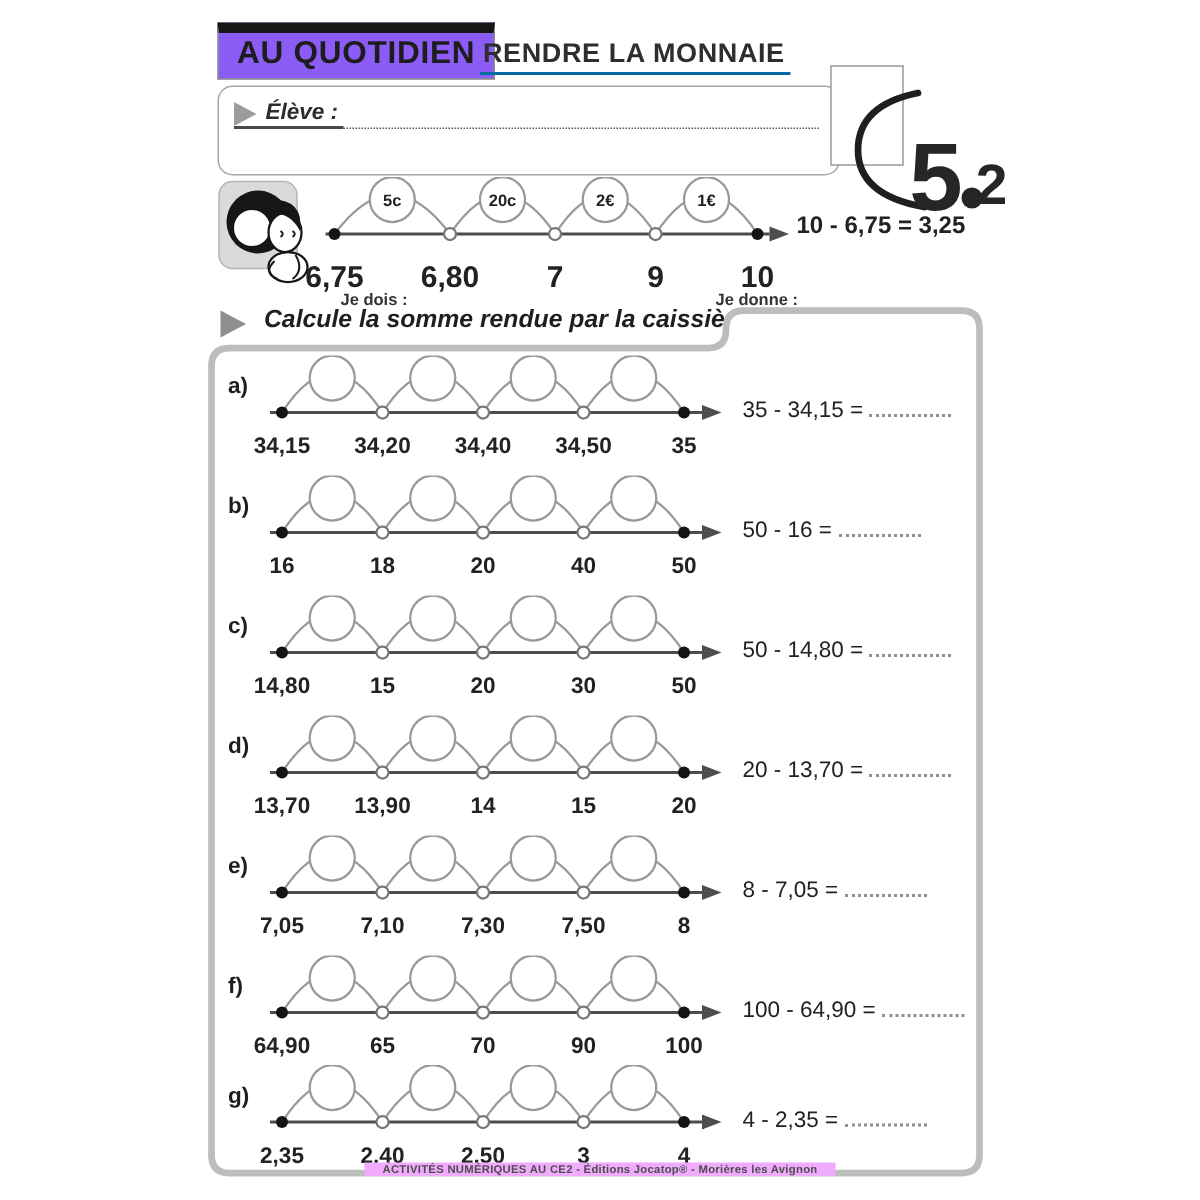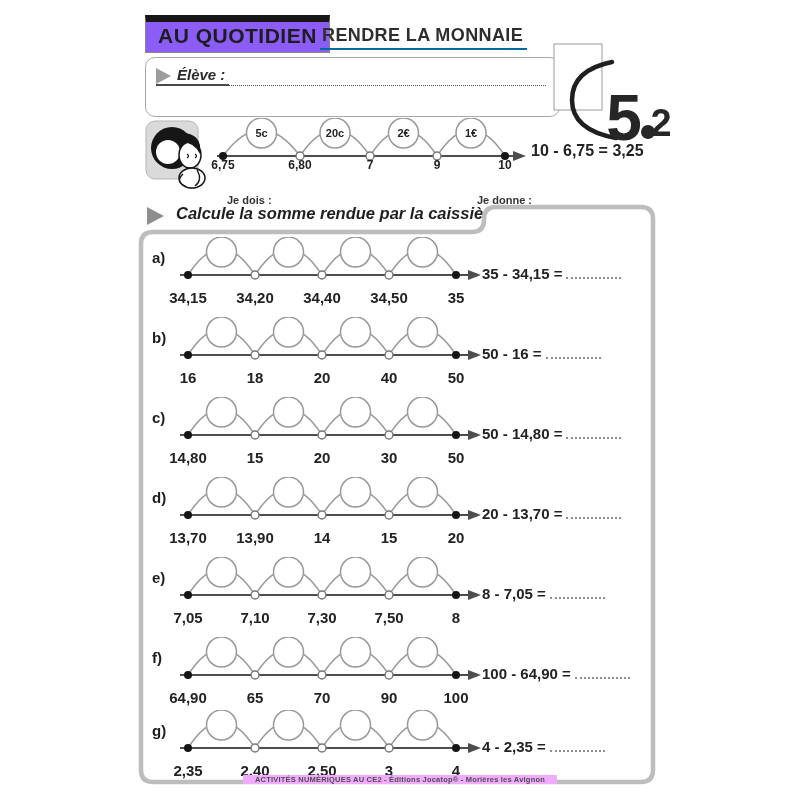--- a/index.html
+++ b/index.html
@@ -33,39 +33,39 @@
   }
   .fldlbl { font-weight:bold; font-style:italic; font-size:15px; color:#2c2c2c; padding:0 4px 1px 2px; white-space:nowrap; }
   .ul-group { display:flex; align-items:flex-end; border-bottom:2px solid #4a4a4a; }
   .dotted { flex:1; height:15px; border-bottom:1.8px dotted #555; }
   
   .badge { position:absolute; left:548px; top:36px; }
   .badge text { font-family:"Liberation Sans", sans-serif; font-weight:bold; fill:#262626; }
   
   .mascot { position:absolute; left:145px; top:118px; }
   .example { position:absolute; left:215px; top:118px; width:330px; height:90px; }
-  .example .val { position:absolute; transform:translateX(-50%); top:40px; font-weight:bold; font-size:12px; white-space:nowrap; color:#222; }
+  .example .val { position:absolute; transform:translateX(-50%); top:56px; font-weight:bold; font-size:20px; white-space:nowrap; color:#222; }
   .jelbl { position:absolute; font-weight:bold; font-size:11px; color:#333; top:76px; white-space:nowrap; }
   .ex-eqn { position:absolute; left:531px; top:142px; font-weight:bold; font-size:16px; white-space:nowrap; color:#222; }
   svg .coin-txt { font-family:"Liberation Sans", sans-serif; font-weight:bold; font-size:11px; fill:#222; text-anchor:middle; }
   
   .instr-tri {
     position:absolute; left:147px; top:207px; width:0; height:0;
     border-top:9px solid transparent; border-bottom:9px solid transparent; border-left:17px solid #8f8f8f;
   }
   .instr-txt { position:absolute; left:176px; top:204px; font-weight:bold; font-style:italic; font-size:16.5px; color:#1f1f1f; white-space:nowrap; }
   
   .exbox { position:absolute; left:138px; top:203px; z-index:0; }
   .ex-row { position:absolute; left:150px; width:505px; height:78px; z-index:2; }
   .ex-letter { position:absolute; left:2px; top:12px; font-weight:bold; font-size:15px; color:#1d1d1d; }
   .ex-row svg.nl { position:absolute; left:28px; top:0; }
   .ex-row .val { position:absolute; transform:translateX(-50%); top:52px; font-weight:bold; font-size:15px; white-space:nowrap; color:#222; }
   .p0{left:38px}.p1{left:105px}.p2{left:172px}.p3{left:239px}.p4{left:306px}
   .e0{left:8px}.e1{left:85px}.e2{left:155px}.e3{left:222px}.e4{left:290px}
-  .ex-eq { position:absolute; left:332px; top:28px; font-weight:bold; font-size:15px; white-space:nowrap; color:#222; }
+  .ex-eq { position:absolute; left:345px; top:28px; font-weight:normal; font-size:15px; white-space:nowrap; color:#222; }
   .blank { display:inline-block; width:55px; height:11px; border-bottom:2px dotted #8f8f8f; margin-left:4px; }
   
   .footer {
     position:absolute; left:400px; top:775px; transform:translateX(-50%);
     background:#f0abfc; padding:0 12px; font-weight:bold; font-size:7.5px; letter-spacing:.2px;
     color:#4d4d4d; white-space:nowrap; z-index:3;
   }
   .rows-layer { position:absolute; left:0; top:0; width:800px; height:800px; z-index:2; }
 </style>
 </head>

